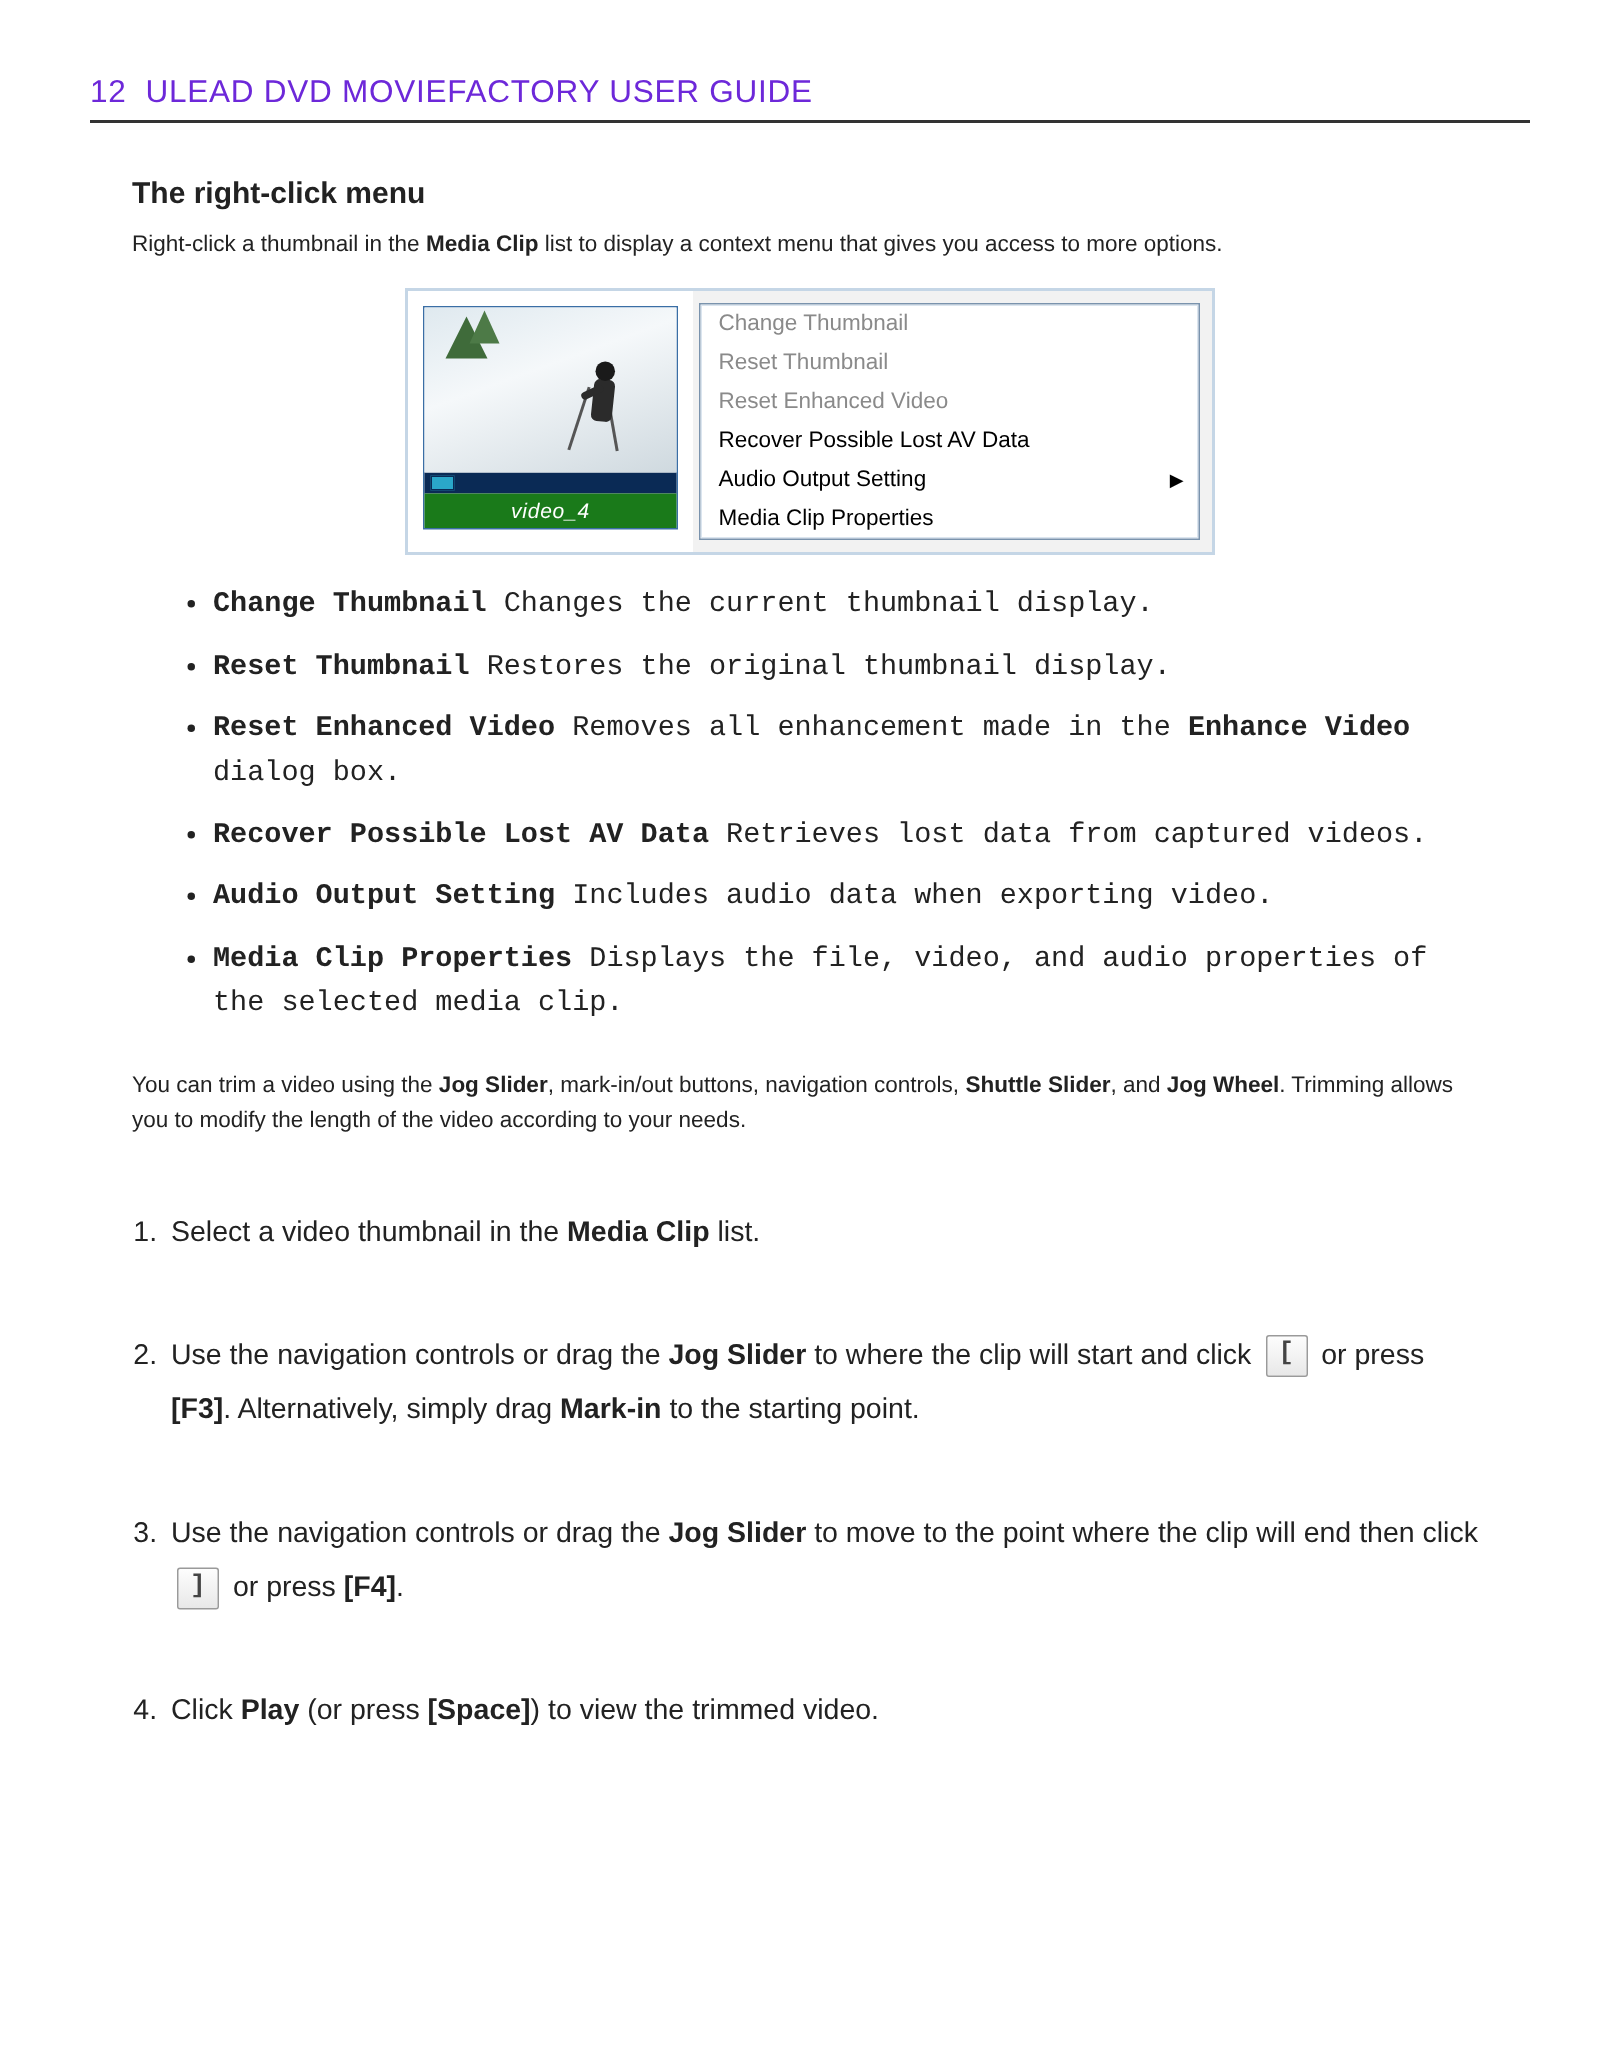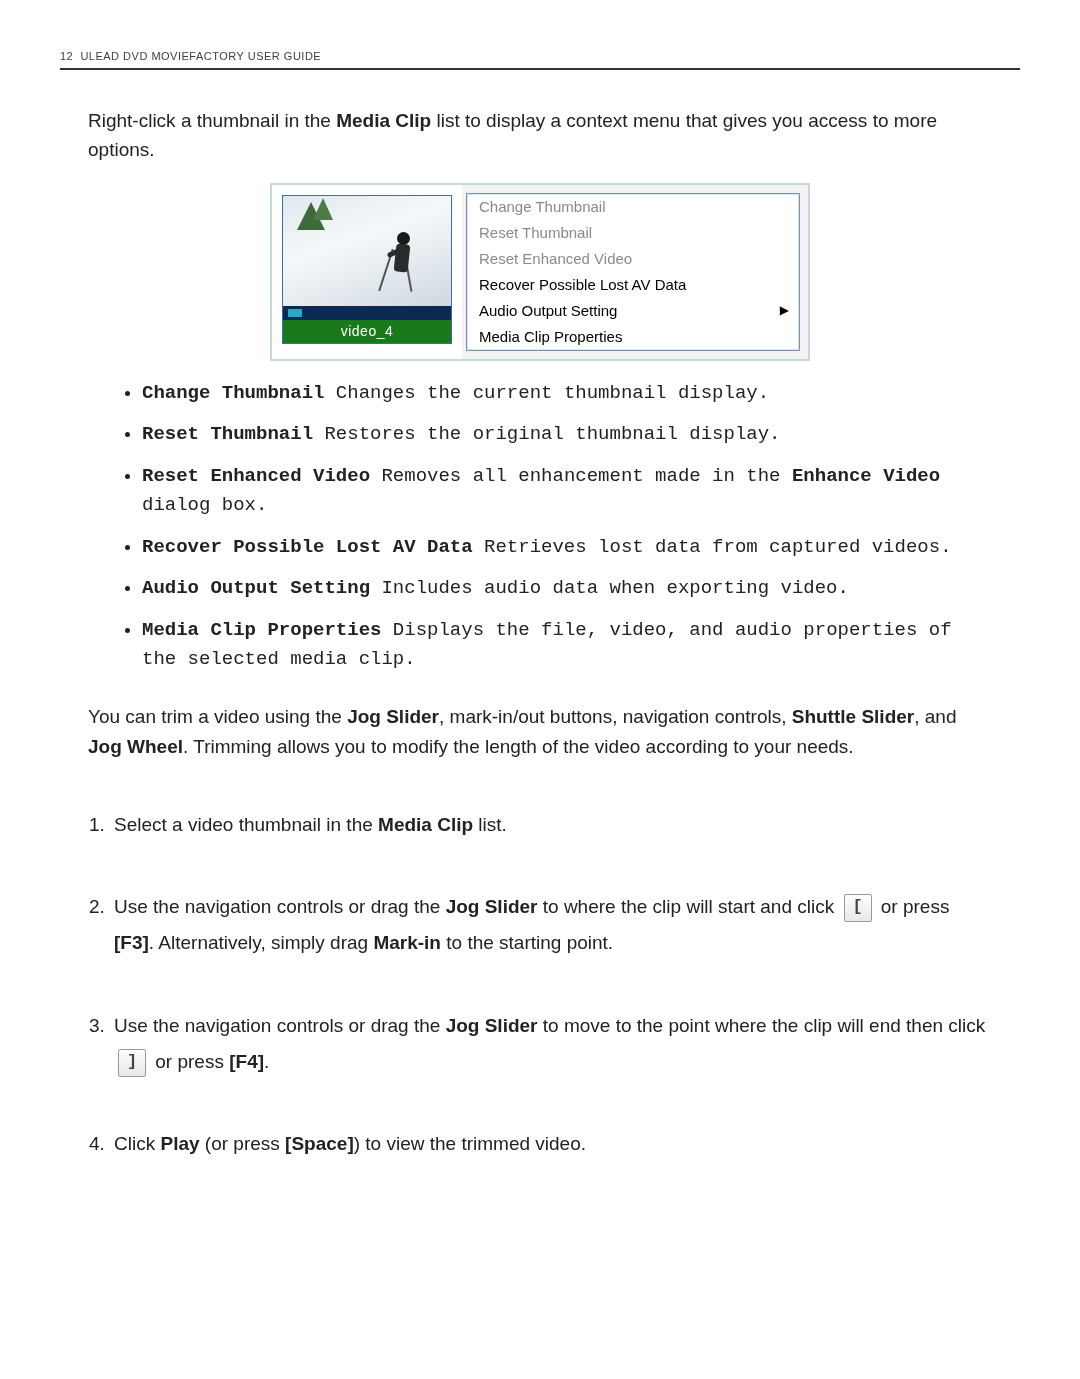--- a/index.html
+++ b/index.html
@@ -10,36 +10,36 @@
     color: #222;
   }
   .page {
     width: 1080px;
     height: 1379px;
     box-sizing: border-box;
     padding: 50px 60px 0 60px;
     position: relative;
   }
   .running-head {
-    font-size: 11px;
+    font-size: 21px;
     letter-spacing: 0.5px;
-    color: #404040;
+    color: #6d28d9;
     border-bottom: 2px solid #333;
     padding-bottom: 6px;
     margin-bottom: 36px;
   }
   .content { padding: 0 28px; }
   h3.section {
     font-size: 20px;
     font-weight: bold;
     margin: 0 0 10px 0;
     color: #222;
   }
   p.body {
-    font-size: 19px;
+    font-size: 15px;
     line-height: 1.55;
     margin: 0 0 18px 0;
   }
   .bold { font-weight: bold; }
   ul.bullets {
     margin: 18px 0 28px 0;
     padding: 0 0 0 54px;
   }
   ul.bullets li {
     font-size: 19px;
@@ -82,20 +82,21 @@
     background: #f2f2f2;
     box-sizing: border-box;
     display: flex;
     gap: 0;
   }
   .thumb-col {
     width: 190px;
     box-sizing: border-box;
     padding: 10px 10px 8px 10px;
     background: #fff;
+    font-style: italic;
   }
   .thumb-box {
     background: #fff;
     border: 1px solid #3a6ea5;
     box-shadow: 0 0 0 1px #e6eef7 inset;
   }
   .thumb-img {
     height: 110px;
     background: linear-gradient(160deg,#dfe9ef 0%,#f5f8fa 40%,#cfd9df 100%);
     position: relative;
@@ -138,20 +139,21 @@
 <body>
 
 <div class="page">
 
   <div class="running-head">
     <span>12</span>&nbsp;&nbsp;<span>ULEAD DVD MOVIEFACTORY USER GUIDE</span>
   </div>
 
   <div class="content">
 
+    <h3 class="section">The right-click menu</h3>
     <p class="body">
       <span>Right-click a thumbnail in the </span><span class="bold">Media Clip</span><span> list to display a context menu that gives you access to more options.</span>
     </p>
 
     <div class="fig">
       <div class="thumb-col">
         <div class="thumb-box">
           <div class="thumb-img">
             <span class="tree"></span>
               <span class="tree2"></span>

